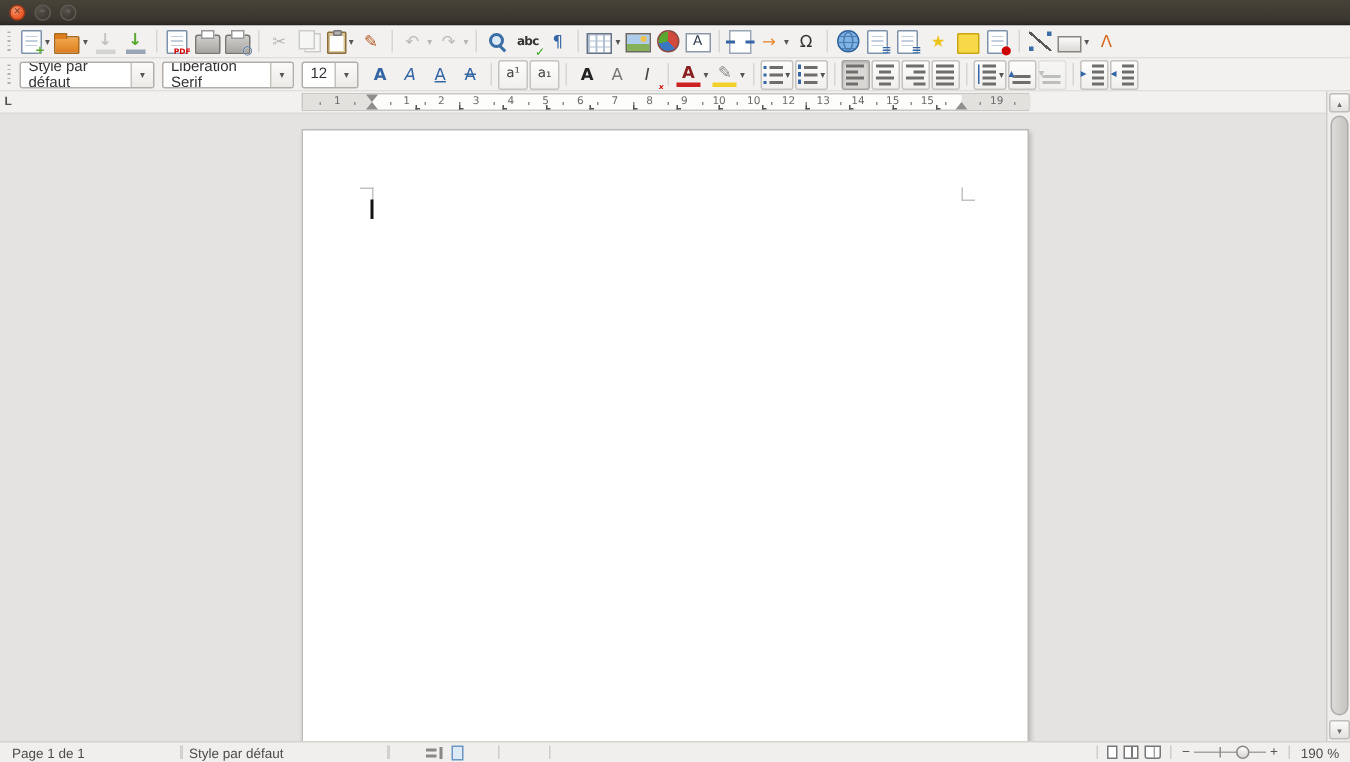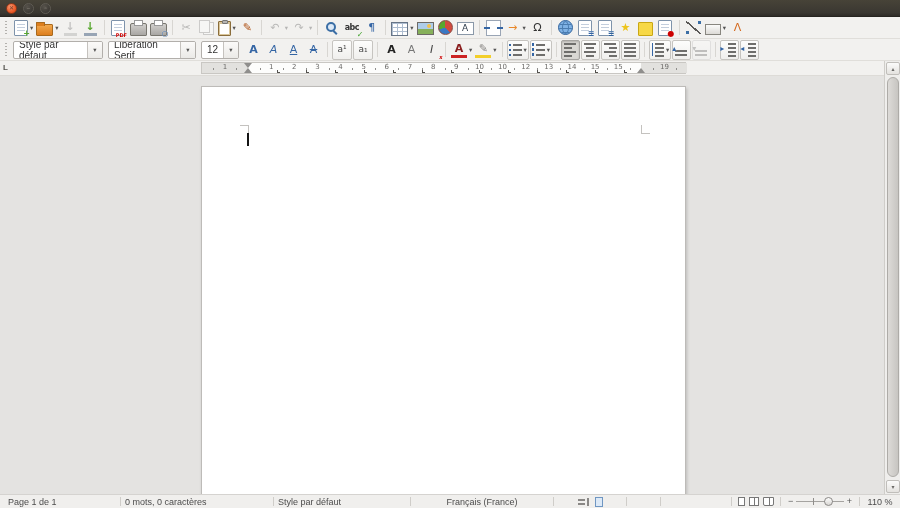--- a/index.html
+++ b/index.html
@@ -479,25 +479,23 @@
       </span>
     <span class="sthumb"></span>
     <span class="sbtn bot">
         <span>▾</span>
       </span>
   </div>
 
   <div class="statusbar">
     <div class="cell" style="width:120px;padding-left:8px;">Page 1 de 1</div>
     <i class="ssep"></i>
-    <div class="cell" style="width:152px;">0 mots, 0 caractères</div>
     <i class="ssep"></i>
     <div class="cell" style="width:136px;">Style par défaut</div>
     <i class="ssep"></i>
-    <div class="cell center" style="width:142px;">Français (France)</div>
     <i class="ssep"></i>
     <div class="cell center" style="width:72px;">
       <span class="insmode"></span>
       <span class="selmode"></span>
     </div>
     <i class="ssep"></i>
     <div class="cell" style="width:33px;"></div>
     <i class="ssep"></i>
     <div class="cell flex1"></div>
     <i class="ssep"></i>
@@ -509,16 +507,16 @@
     <i class="ssep"></i>
     <div class="cell zoomwrap">
       <span class="zminus">−</span>
       <span class="ztrack">
         <span class="ztick"></span>
         <span class="zhandle"></span>
       </span>
       <span class="zplus">+</span>
     </div>
     <i class="ssep"></i>
-    <div class="cell center" style="width:40px;">110 %</div>
+    <div class="cell center" style="width:40px;">190 %</div>
   </div>
 
 </div>
 
 </body></html>

